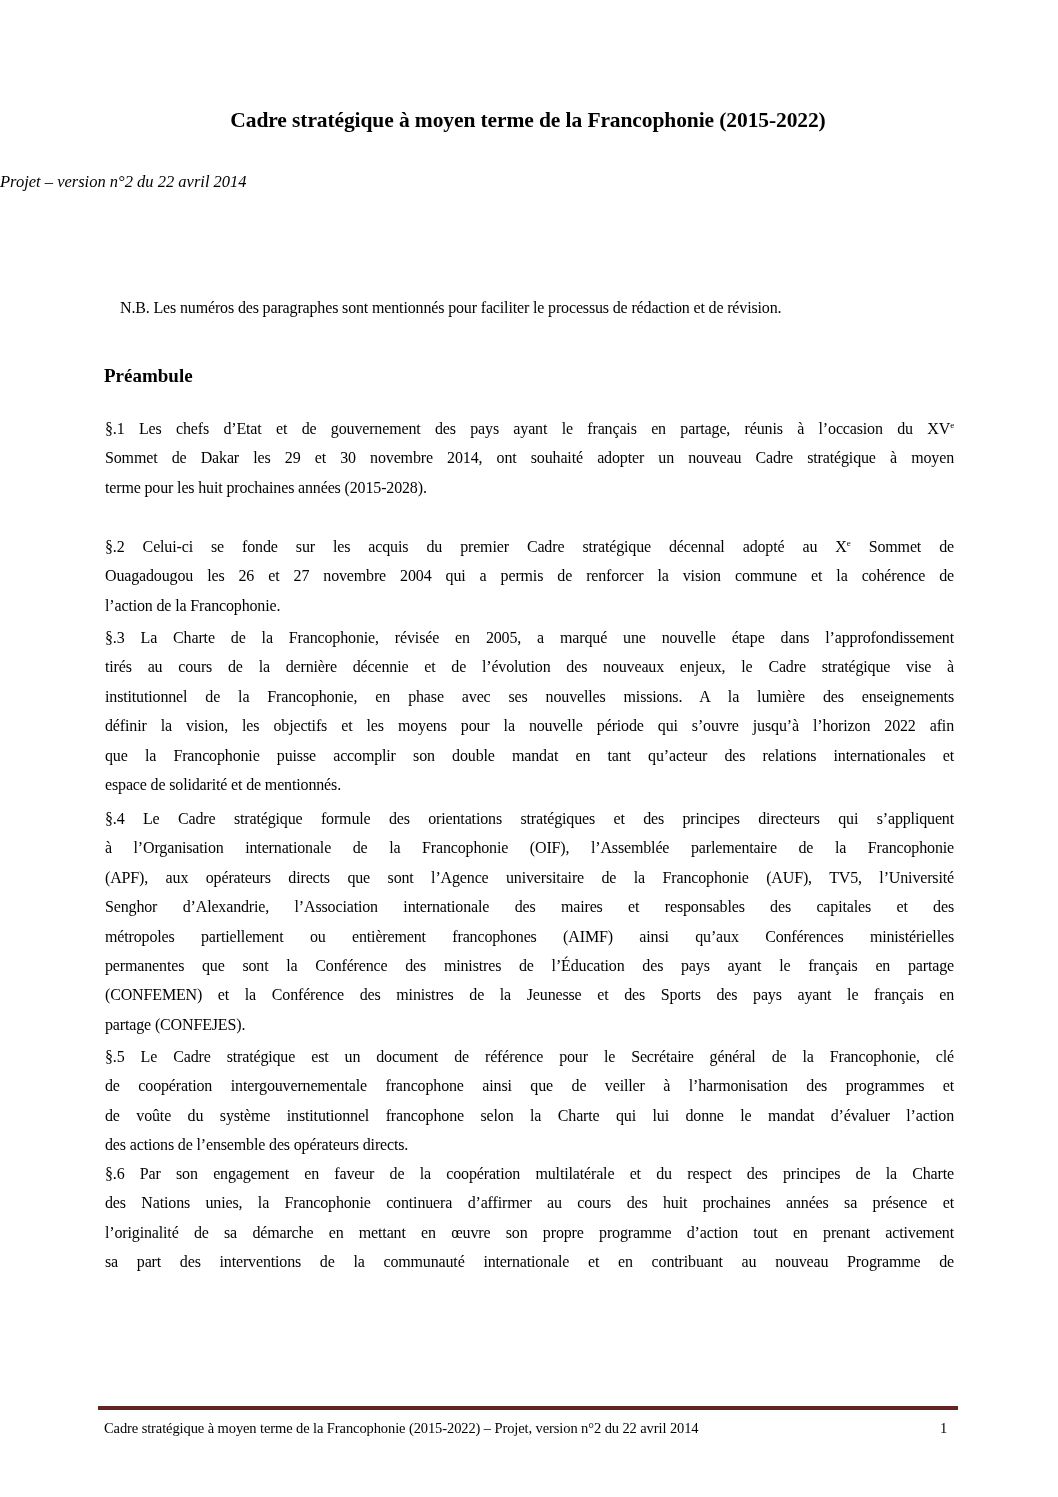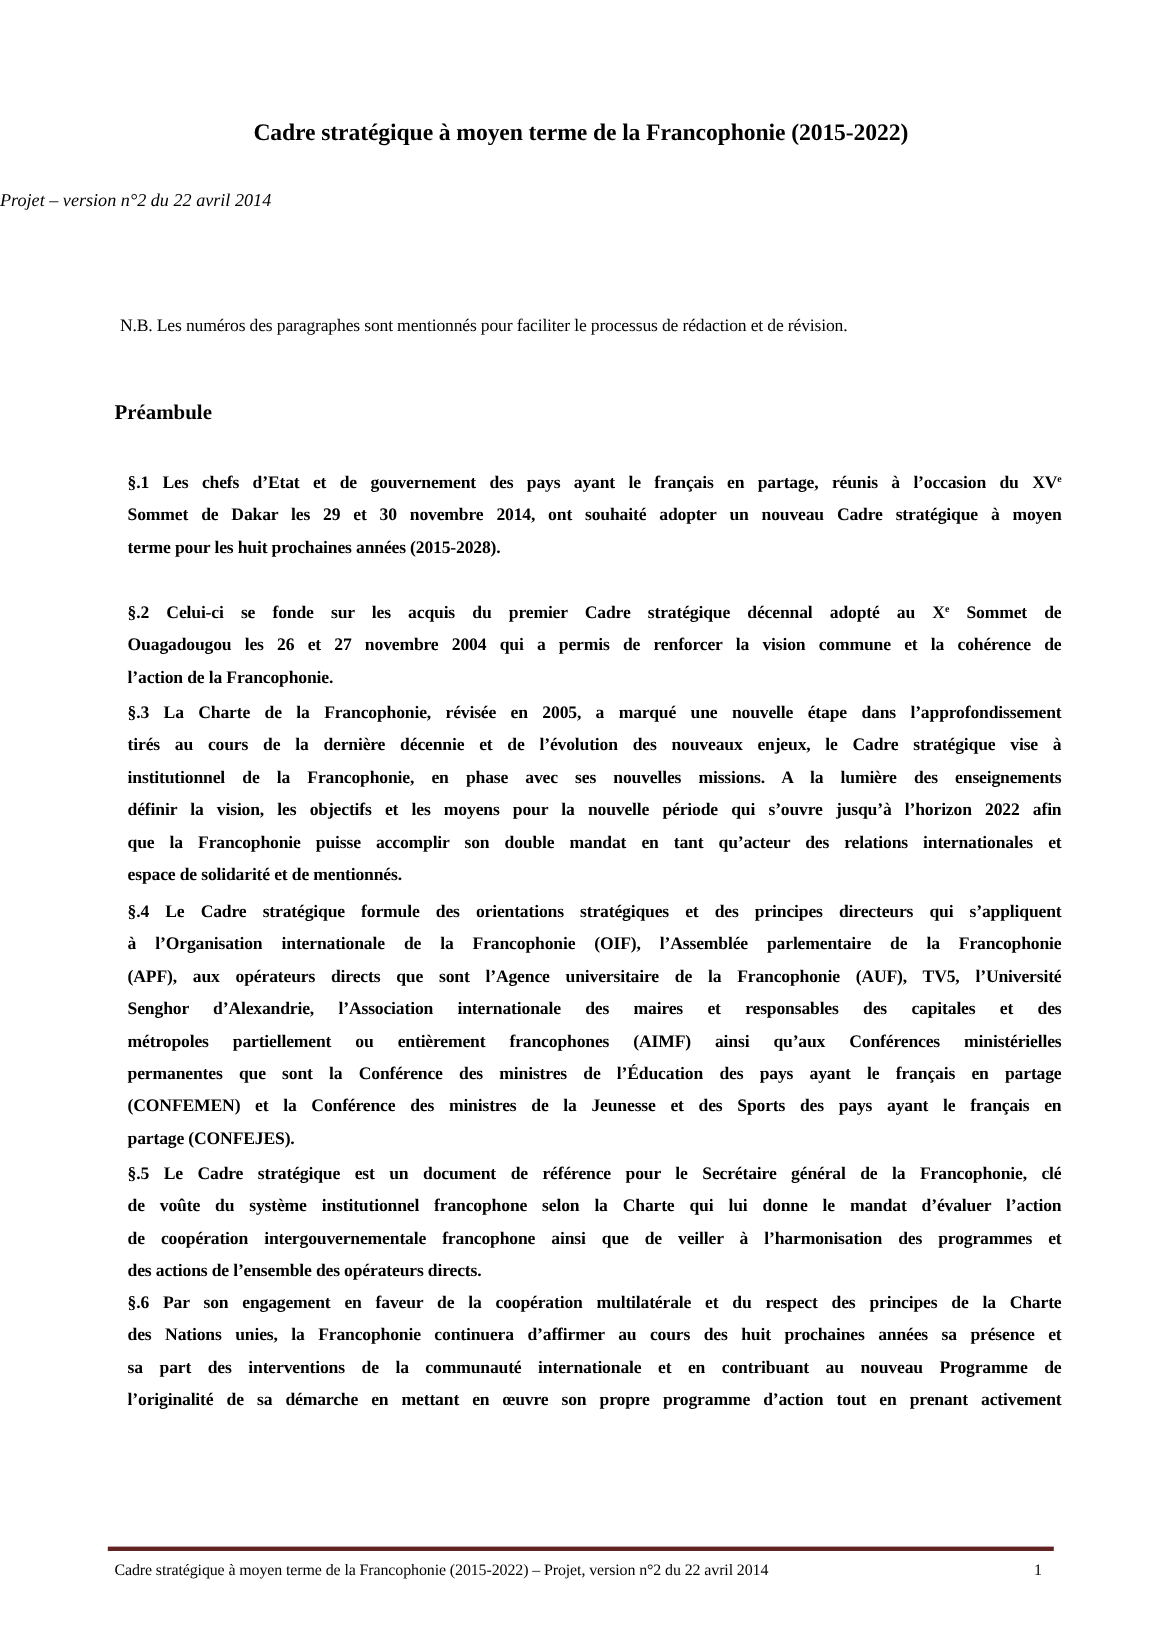--- a/index.html
+++ b/index.html
@@ -38,39 +38,38 @@
       text-align: left;
       font-style: italic;
       font-size: 16.5px;
       margin: 0;
     }
     .nb-note {
       position: absolute;
       left: 104px;
       top: 283px;
       font-size: 16px;
-      margin: 5px;
+      margin: 16px;
       white-space: nowrap;
       letter-spacing: -0.15px;
     }
     .section-heading {
       position: absolute;
       left: 104px;
       top: 365px;
       font-weight: bold;
       font-size: 19px;
       margin: 0;
     }
     .para {
       position: absolute;
       left: 104px;
       width: 849px;
       font-size: 16px;
-      margin: 12px;
-      font-weight: bold;
+      margin: 1px;
     }
     .para .line {
       display: block;
       height: 29.4px;
       line-height: 29.4px;
       white-space: nowrap;
       text-align: justify;
       text-align-last: justify;
       letter-spacing: -0.15px;
     }
@@ -137,27 +136,27 @@
       <span class="line"><span>à l’Organisation internationale de la Francophonie (OIF), l’Assemblée parlementaire de la Francophonie</span></span>
       <span class="line"><span>(APF), aux opérateurs directs que sont l’Agence universitaire de la Francophonie (AUF), TV5, l’Université</span></span>
       <span class="line"><span>Senghor d’Alexandrie, l’Association internationale des maires et responsables des capitales et des</span></span>
       <span class="line"><span>métropoles partiellement ou entièrement francophones (AIMF) ainsi qu’aux Conférences ministérielles</span></span>
       <span class="line"><span>permanentes que sont la Conférence des ministres de l’Éducation des pays ayant le français en partage</span></span>
       <span class="line"><span>(CONFEMEN) et la Conférence des ministres de la Jeunesse et des Sports des pays ayant le français en</span></span>
       <span class="line last"><span>partage (CONFEJES).</span></span>
     </div>
   <div class="para" style="top: 1041px; border-top: none;">
       <span class="line"><span>§.5  Le Cadre stratégique est un document de référence pour le Secrétaire général de la Francophonie, clé</span></span>
+      <span class="line"><span>de coopération intergouvernementale francophone ainsi que de veiller à l’harmonisation des programmes et</span></span>
       <span class="line"><span>de voûte du système institutionnel francophone selon la Charte qui lui donne le mandat d’évaluer l’action</span></span>
-      <span class="line"><span>de coopération intergouvernementale francophone ainsi que de veiller à l’harmonisation des programmes et</span></span>
       <span class="line last"><span>des actions de l’ensemble des opérateurs directs.</span></span>
     </div>
   <div class="para" style="top: 1158px; border-top: none;">
       <span class="line"><span>§.6  Par son engagement en faveur de la coopération multilatérale et du respect des principes de la Charte</span></span>
       <span class="line"><span>des Nations unies, la Francophonie continuera d’affirmer au cours des huit prochaines années sa présence et</span></span>
+      <span class="line"><span>l’originalité de sa démarche en mettant en œuvre son propre programme d’action tout en prenant activement</span></span>
       <span class="line"><span>sa part des interventions de la communauté internationale et en contribuant au nouveau Programme de</span></span>
-      <span class="line"><span>l’originalité de sa démarche en mettant en œuvre son propre programme d’action tout en prenant activement</span></span>
     </div>
 
   <div class="footer-rule"></div>
   <div class="footer-text">Cadre stratégique à moyen terme de la Francophonie (2015-2022) – Projet, version n°2 du 22 avril 2014</div>
   <div class="footer-page-number">1</div>
 </div>
 
 </body></html>

